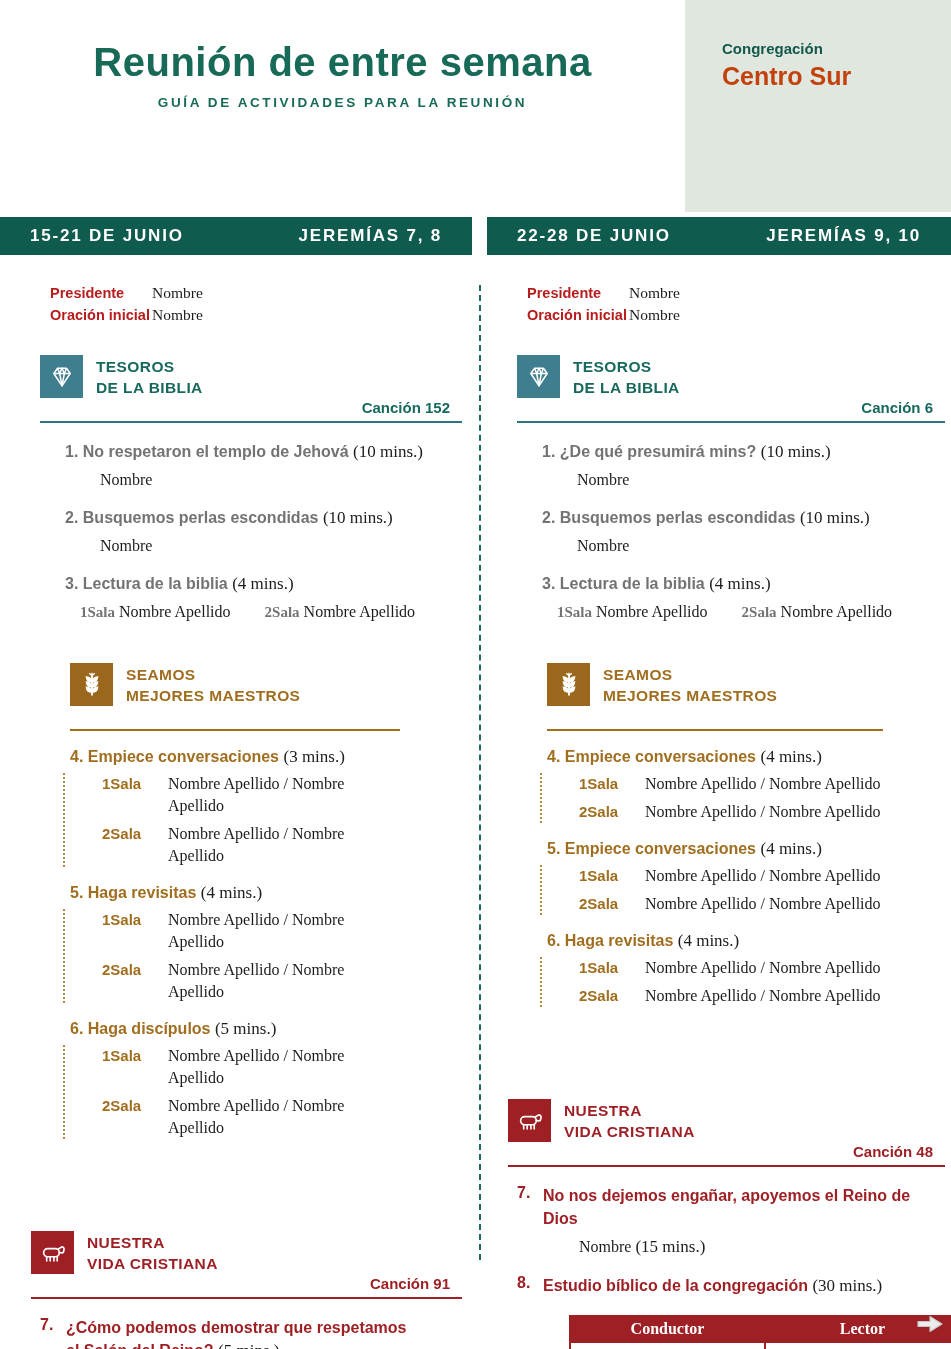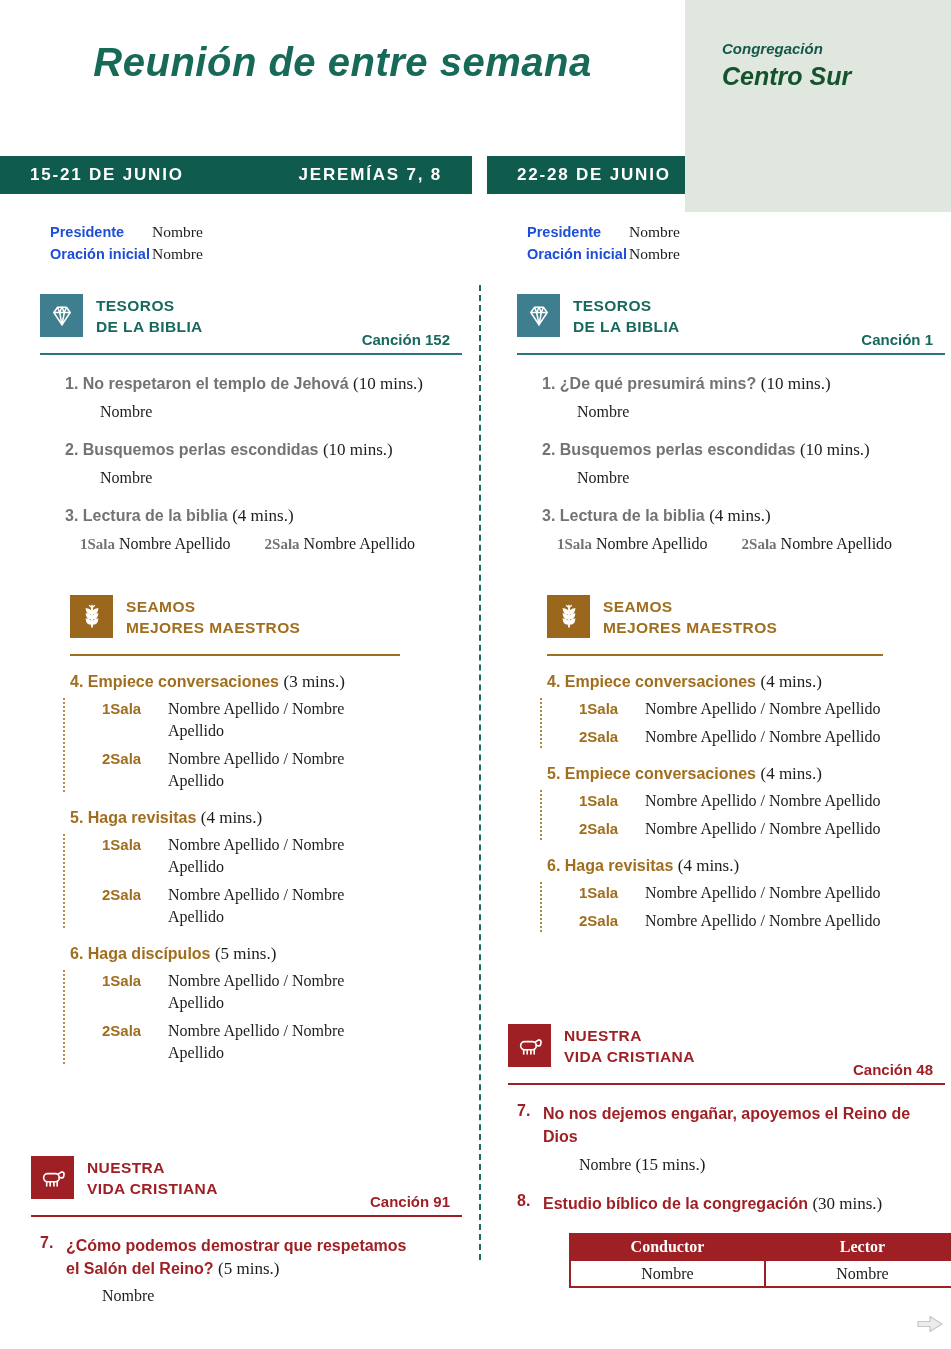--- a/index.html
+++ b/index.html
@@ -1,44 +1,44 @@
 <!DOCTYPE html>
 <html><head>
 <meta charset="utf-8">
 <style>
   * { margin:0; padding:0; box-sizing:border-box; }
   html,body { background:#fff; }
   body { font-family:"Liberation Sans", sans-serif; }
   .page { position:relative; width:951px; height:1349px; background:#ffffff; overflow:hidden; margin:0 auto; }
 
   
-  .header { position:relative; height:156px;font-style:italic; }
+  .header { position:relative; height:217px; }
   .header-left { width:685px; text-align:center; padding-top:40px; }
   .title { font-size:40px; font-weight:bold; color:#176a57; letter-spacing:.5px; }
   .subtitle { font-size:28px; color:#2e7d6a; margin-top:10px; }
   .tagline { font-size:13.5px; font-weight:bold; color:#176a57; letter-spacing:2.6px; margin-top:10px; }
   .cong-box { position:absolute; top:0; right:0; width:266px; height:212px; background:#dfe7df; padding:40px 10px 0 37px; }
   .cong-label { font-size:15px; font-weight:bold; color:#14584c; }
-  .cong-name { font-size:25px; font-weight:bold; color:#14532d; margin-top:5px; }
+  .cong-name { font-size:25px; font-weight:bold; color:#c2410c; margin-top:5px; }
 
   
   .weeks { display:flex; gap:15px; }
   .column { width:472px; }
   .column.right { width:464px; }
   .datebar { height:38px; background:#0f5b4e; color:#fff; display:flex; align-items:center; justify-content:space-between; padding:0 30px 0 30px; font-weight:bold; font-size:17px; letter-spacing:1.8px; }
   .col-body { padding:0 10px 0 40px; }
   .column.right .col-body { padding:0 6px 0 30px; }
 
   .officials { margin:28px 0 0 10px; }
   .off-row { display:flex; margin-top:2px; line-height:20px; }
-  .off-lbl { width:102px; font-size:14.5px; font-weight:bold; color:#1d4ed8; }
+  .off-lbl { width:102px; font-size:14.5px; font-weight:bold; color:#b91c1c; }
   .off-val { font-family:"Liberation Serif", serif; font-size:15.5px; color:#1c1c1c; }
 
   
-  .sec-head { position:relative; display:flex; gap:13px; padding-bottom:16px; border-bottom:2px solid; }
+  .sec-head { position:relative; display:flex; gap:13px; padding-bottom:23px; border-bottom:2px solid; }
   .sec-icon { width:43px; height:43px; display:flex; align-items:center; justify-content:center; flex:0 0 auto; }
   .sec-titles { font-size:15.5px; font-weight:bold; line-height:21px; padding-top:1px; letter-spacing:.4px; }
   .sec-song { position:absolute; right:12px; bottom:5px; font-size:15px; font-weight:bold; }
 
   .treasures { margin-top:30px; }
   .treasures .sec-head { border-color:#2d7483; }
   .treasures .sec-titles, .treasures .sec-song { color:#17695d; }
   .bg-teal { background:#3f7e8e; }
   .bg-gold { background:#9a671c; }
   .bg-red  { background:#9e2025; }
@@ -82,20 +82,21 @@
   .page-arrow { position:absolute; right:6px; bottom:10px; }
 </style>
 </head>
 <body>
 
 <div class="page">
 
   <div class="header">
     <div class="header-left">
       <div class="title">Reunión de entre semana</div>
+      <div class="tagline">GUÍA DE ACTIVIDADES PARA LA REUNIÓN</div>
     </div>
     <div class="cong-box">
       <div class="cong-label">Congregación</div>
       <div class="cong-name">Centro Sur</div>
     </div>
   </div>
 
   <div class="weeks">
 
     <div class="column left">
@@ -273,21 +274,21 @@
                 <path d="M5 9 L8.2 4.5 H15.8 L19 9 L12 19.5 Z"></path>
                   <path d="M5 9 H19"></path>
                 <path d="M8.2 4.5 L10 9 L12 19.5 L14 9 L15.8 4.5"></path>
                   <path d="M10 9 L12 4.5 L14 9"></path>
               </svg>
             </div>
             <div class="sec-titles">
               <div>TESOROS</div>
               <div>DE LA BIBLIA</div>
             </div>
-            <div class="sec-song">Canción 1</div>
+            <div class="sec-song">Canción 6</div>
           </div>
 
           <div class="t-item">
             <span class="it-head c-teal"><span>1.</span> <span>¿De qué presumirá mins?</span></span>
             <span class="it-time">(10 mins.)</span>
           </div>
           <div class="t-assignee serif">Nombre</div>
 
           <div class="t-item">
             <span class="it-head c-teal"><span>2.</span> <span>Busquemos perlas escondidas</span></span>

